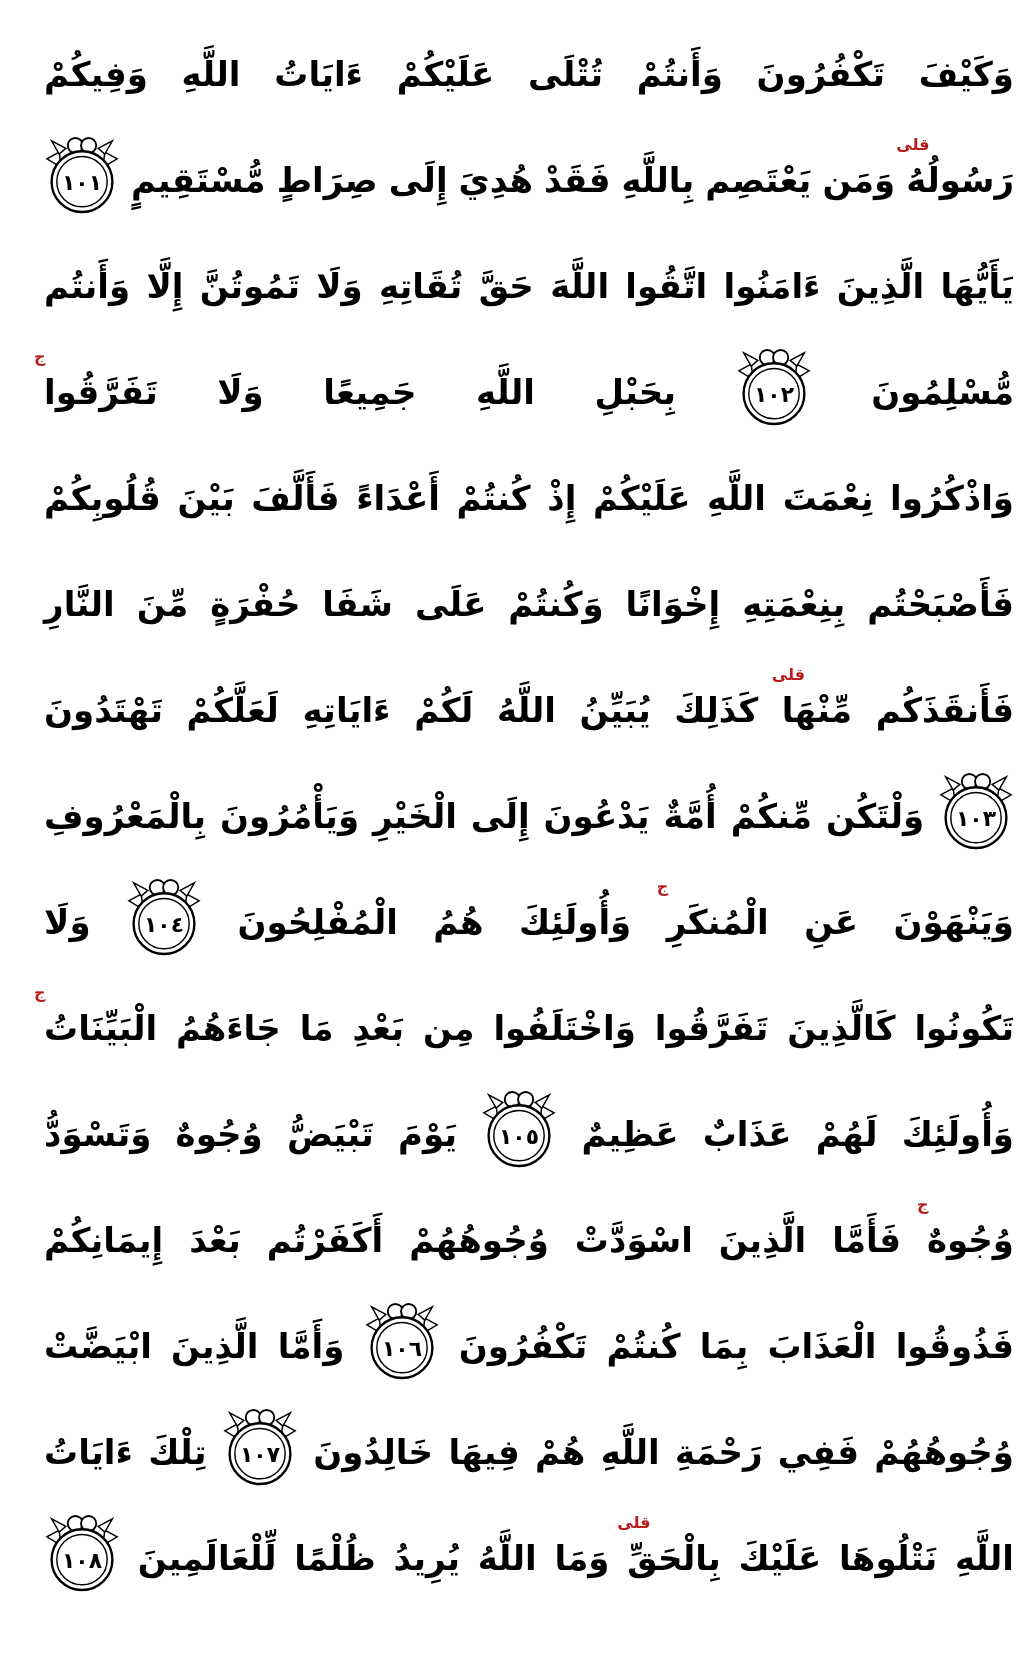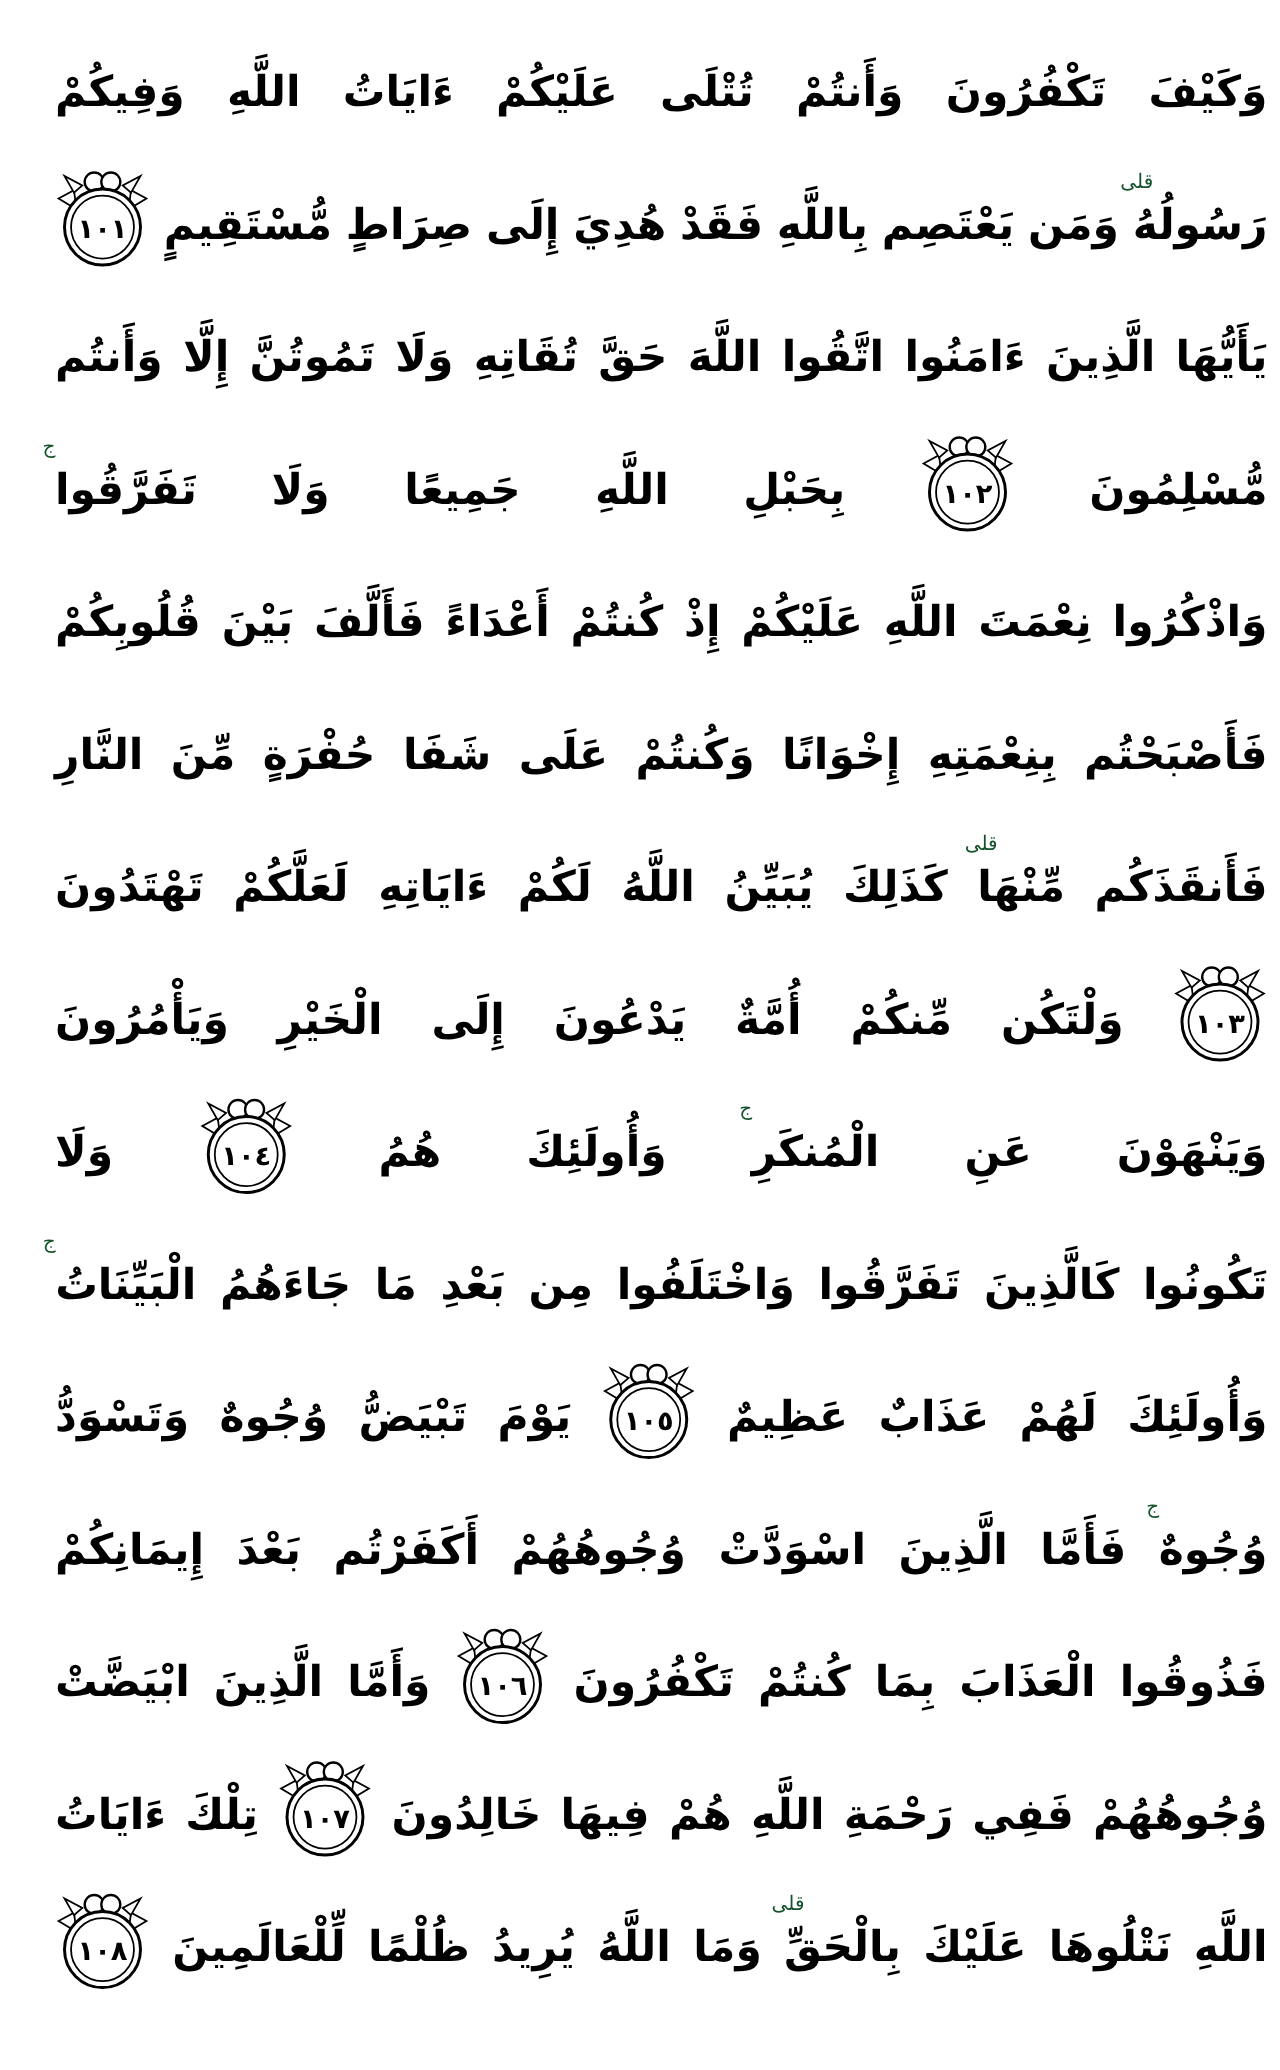--- a/index.html
+++ b/index.html
@@ -41,22 +41,22 @@
     font-weight: 700;
     color: #000000;
     line-height: 1;
     padding-top: 10px; 
   }
   .waqf {
     position: absolute;
     top: -16px;
     left: -10px;
     font-size: 16px;
-    font-weight: 400;
-    color: #14532d;
+    font-weight: 700;
+    color: #b91c1c;
     line-height: 1;
   }
   .ayah-marker {
     display: inline-flex;
     align-items: flex-end;
     justify-content: center;
     flex: 0 0 auto;
   }
   .medal {
     width: 76px;
@@ -191,27 +191,29 @@
             <text x="40" y="60" text-anchor="middle" font-size="23" font-weight="bold" font-family="DejaVu Sans, sans-serif" fill="#000000">١٠٣</text>
           </svg>
         </span>
         <span class="word">وَلْتَكُن</span>
         <span class="word">مِّنكُمْ</span>
         <span class="word">أُمَّةٌ</span>
         <span class="word">يَدْعُونَ</span>
         <span class="word">إِلَى</span>
         <span class="word">الْخَيْرِ</span>
         <span class="word">وَيَأْمُرُونَ</span>
+        <span class="word">بِالْمَعْرُوفِ</span>
       </div>
       <div class="line">
         <span class="word">وَيَنْهَوْنَ</span>
         <span class="word">عَنِ</span>
         <span class="word">الْمُنكَرِ<span class="waqf">ج</span></span>
         <span class="word">وَأُولَئِكَ</span>
         <span class="word">هُمُ</span>
+        <span class="word">الْمُفْلِحُونَ</span>
         <span class="ayah-marker">
           <svg class="medal" viewBox="0 0 80 88">
             <g fill="#ffffff" stroke="#000000">
               <circle cx="33" cy="13" r="8" stroke-width="2"></circle>
               <circle cx="47" cy="13" r="8" stroke-width="2"></circle>
               <path d="M18 36 L3 27 L16 20 Z" stroke-width="1.5"></path>
               <path d="M16 22 L8 8 L23 16 Z" stroke-width="1.5"></path>
               <path d="M62 36 L77 27 L64 20 Z" stroke-width="1.5"></path>
               <path d="M64 22 L72 8 L57 16 Z" stroke-width="1.5"></path>
               <circle cx="40" cy="51" r="32" stroke-width="2.5"></circle>

